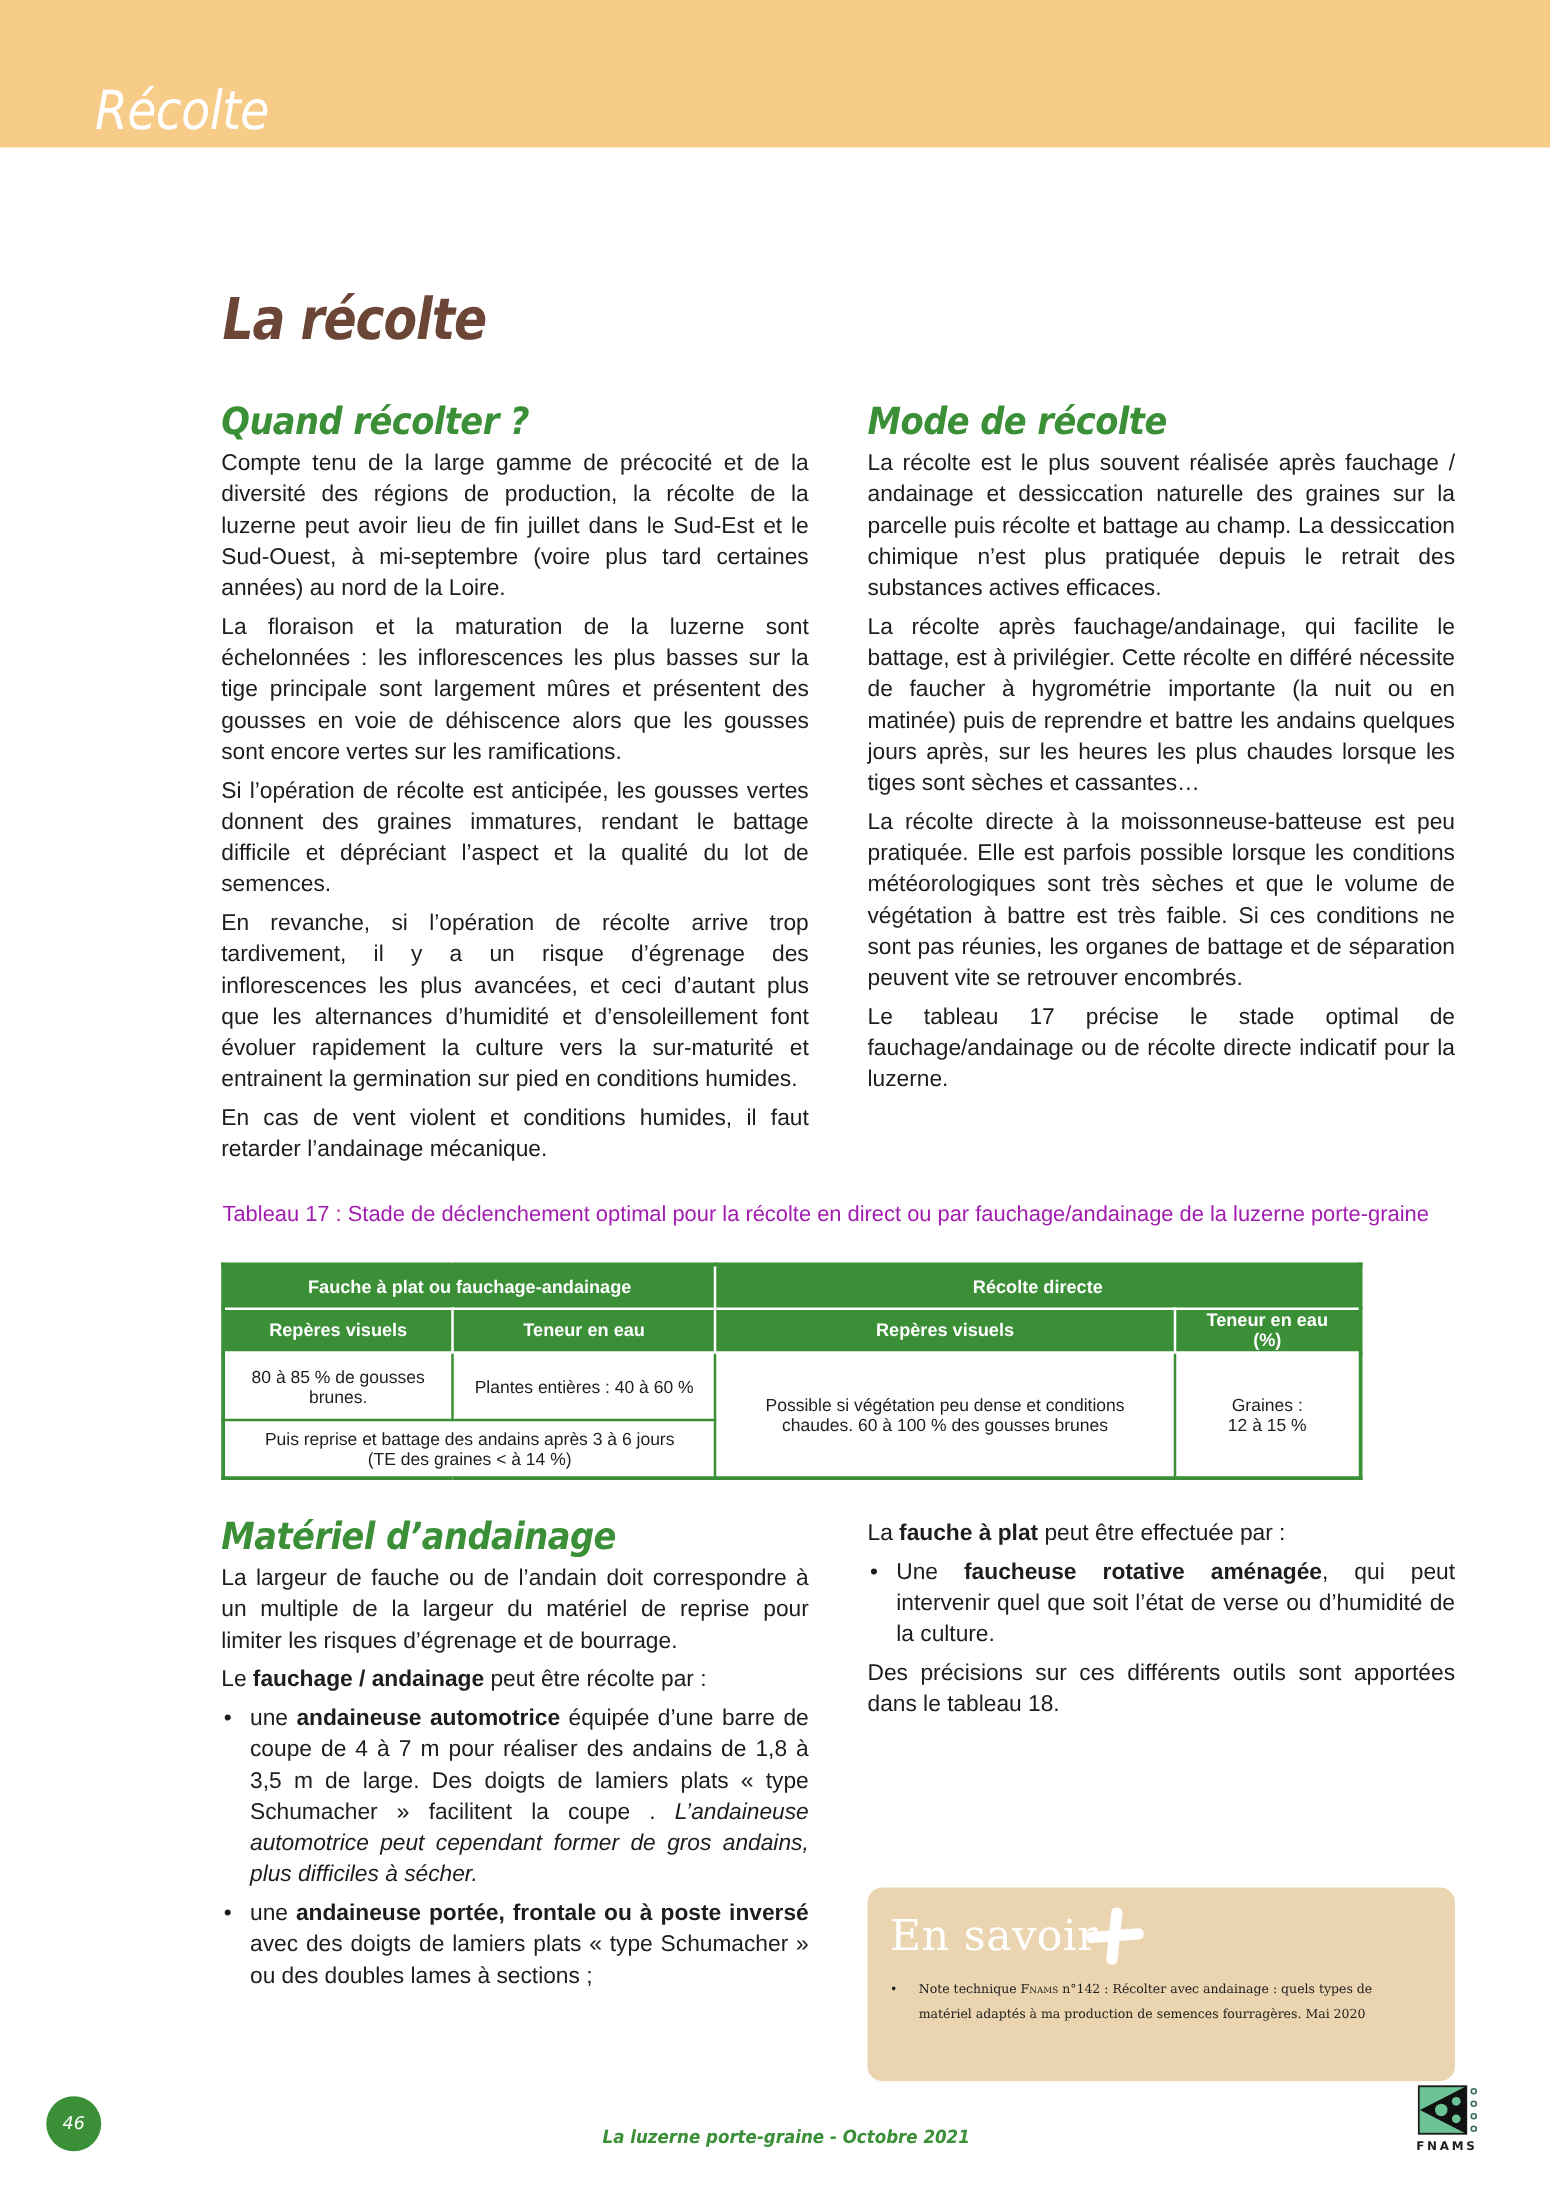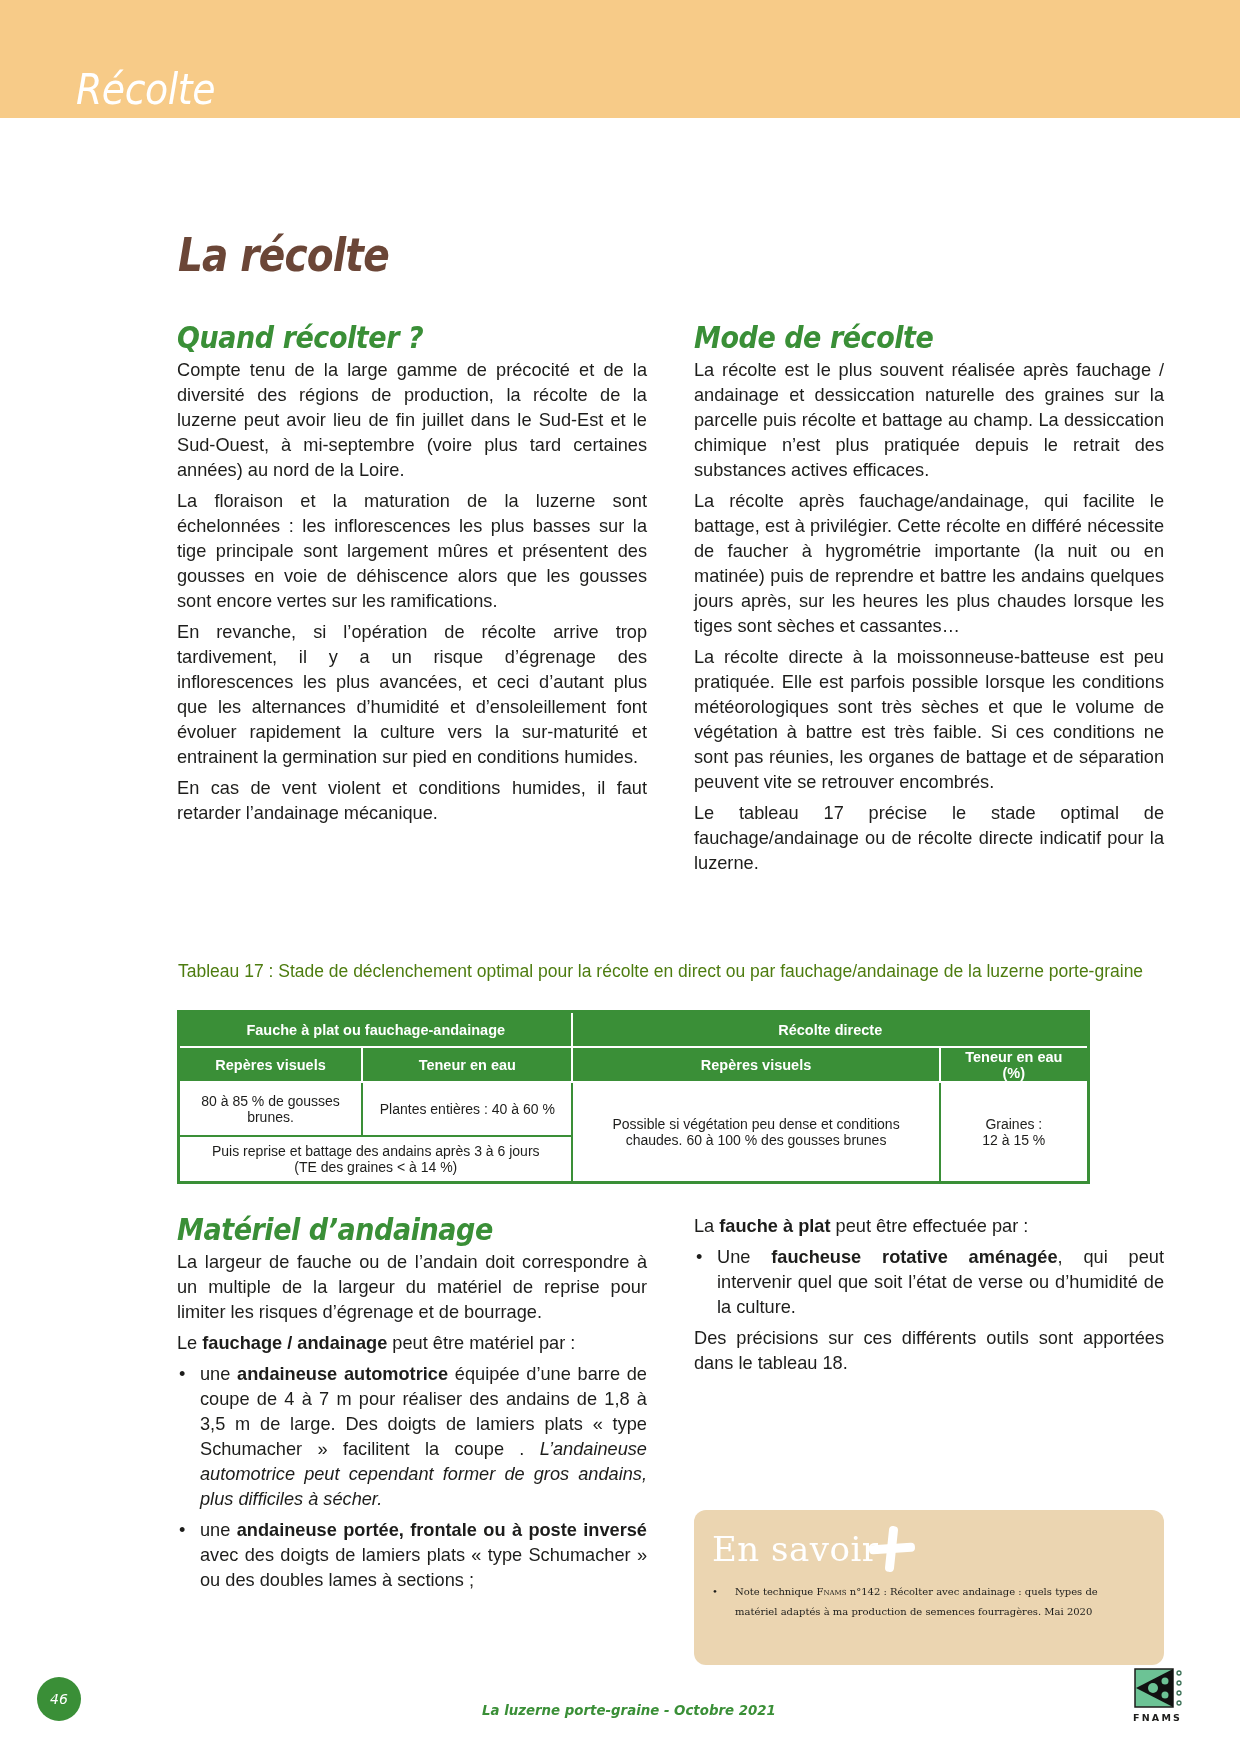--- a/index.html
+++ b/index.html
@@ -43,21 +43,21 @@
   ul.bullets li { position: relative; padding-left: 23px; margin-bottom: 6px; text-align: justify; }
   ul.bullets li::before {
     content: "\2022"; position: absolute; left: 2px; top: 0;
   }
   b { font-weight: bold; }
   i { font-style: italic; }
 
   .caption {
     position: absolute; left: 178px; top: 962px; width: 990px; margin: 0;
     font-family: "Liberation Sans", sans-serif; font-size: 17.5px; line-height: 19px;
-    color: #4d7c0f; font-weight: normal;
+    color: #a21caf; font-weight: normal;
   }
   table.t17 {
     position: absolute; left: 177px; top: 1010px; width: 913px; height: 164px;
     border-collapse: collapse; border: 3px solid #3a8f37;
     font-family: "Liberation Sans", sans-serif; font-size: 14px;
   }
   table.t17 th {
     background: #3a8f37; color: #ffffff; font-weight: bold; font-size: 14.5px;
     height: 33px; padding: 0 16px; border: 2px solid #ffffff; text-align: center;
   }
@@ -121,20 +121,21 @@
 <div class="band">
   <h1 class="band-title">Récolte</h1>
 </div>
 
 <h1 class="page-title">La récolte</h1>
 
 <div class="col" id="col-left-1">
   <h2 class="h2">Quand récolter ?</h2>
   <p>Compte tenu de la large gamme de précocité et de la diversité des régions de production, la récolte de la luzerne peut avoir lieu de fin juillet dans le Sud-Est et le Sud-Ouest, à mi-septembre (voire plus tard certaines années) au nord de la Loire.</p>
   <p>La floraison et la maturation de la luzerne sont échelonnées : les inflorescences les plus basses sur la tige principale sont largement mûres et présentent des gousses en voie de déhiscence alors que les gousses sont encore vertes sur les ramifications.</p>
+  <p>Si l’opération de récolte est anticipée, les gousses vertes donnent des graines immatures, rendant le battage difficile et dépréciant l’aspect et la qualité du lot de semences.</p>
   <p>En revanche, si l’opération de récolte arrive trop tardivement, il y a un risque d’égrenage des inflorescences les plus avancées, et ceci d’autant plus que les alternances d’humidité et d’ensoleillement font évoluer rapidement la culture vers la sur-maturité et entrainent la germination sur pied en conditions humides.</p>
   <p>En cas de vent violent et conditions humides, il faut retarder l’andainage mécanique.</p>
 </div>
 
 <div class="col" id="col-right-1">
   <h2 class="h2">Mode de récolte</h2>
   <p>La récolte est le plus souvent réalisée après fauchage / andainage et dessiccation naturelle des graines sur la parcelle puis récolte et battage au champ. La dessiccation chimique n’est plus pratiquée depuis le retrait des substances actives efficaces.</p>
   <p>La récolte après fauchage/andainage, qui facilite le battage, est à privilégier. Cette récolte en différé nécessite de faucher à hygrométrie importante (la nuit ou en matinée) puis de reprendre et battre les andains quelques jours après, sur les heures les plus chaudes lorsque les tiges sont sèches et cassantes…</p>
   <p>La récolte directe à la moissonneuse-batteuse est peu pratiquée. Elle est parfois possible lorsque les conditions météorologiques sont très sèches et que le volume de végétation à battre est très faible. Si ces conditions ne sont pas réunies, les organes de battage et de séparation peuvent vite se retrouver encombrés.</p>
   <p>Le tableau 17 précise le stade optimal de fauchage/andainage ou de récolte directe indicatif pour la luzerne.</p>
@@ -176,21 +177,21 @@
       <span>Puis reprise et battage des andains après 3 à 6 jours</span><br>
       <span>(TE des graines &lt; à 14 %)</span>
     </td>
   </tr>
 </tbody>
   </table>
 
 <div class="col" id="col-left-2">
   <h2 class="h2">Matériel d’andainage</h2>
   <p>La largeur de fauche ou de l’andain doit correspondre à un multiple de la largeur du matériel de reprise pour limiter les risques d’égrenage et de bourrage.</p>
-  <p><span>Le </span><b>fauchage / andainage</b><span> peut être matériel par :</span></p>
+  <p><span>Le </span><b>fauchage / andainage</b><span> peut être récolte par :</span></p>
   <ul class="bullets">
     <li><span>une </span><b>andaineuse automotrice</b><span> équipée d’une barre de coupe de 4 à 7 m pour réaliser des andains de 1,8 à 3,5 m de large. Des doigts de lamiers plats « type Schumacher » facilitent la coupe .</span> <i>L’andaineuse automotrice peut cependant former de gros andains, plus difficiles à sécher.</i></li>
     <li><span>une </span><b>andaineuse portée, frontale ou à poste inversé</b><span> avec des doigts de lamiers plats « type Schumacher » ou des doubles lames à sections ;</span></li>
   </ul>
 </div>
 
 <div class="col" id="col-right-2">
   <p><span>La </span><b>fauche à plat</b><span> peut être effectuée par :</span></p>
   <ul class="bullets">
     <li><span>Une </span><b>faucheuse rotative aménagée</b><span>, qui peut intervenir quel que soit l’état de verse ou d’humidité de la culture.</span></li>

